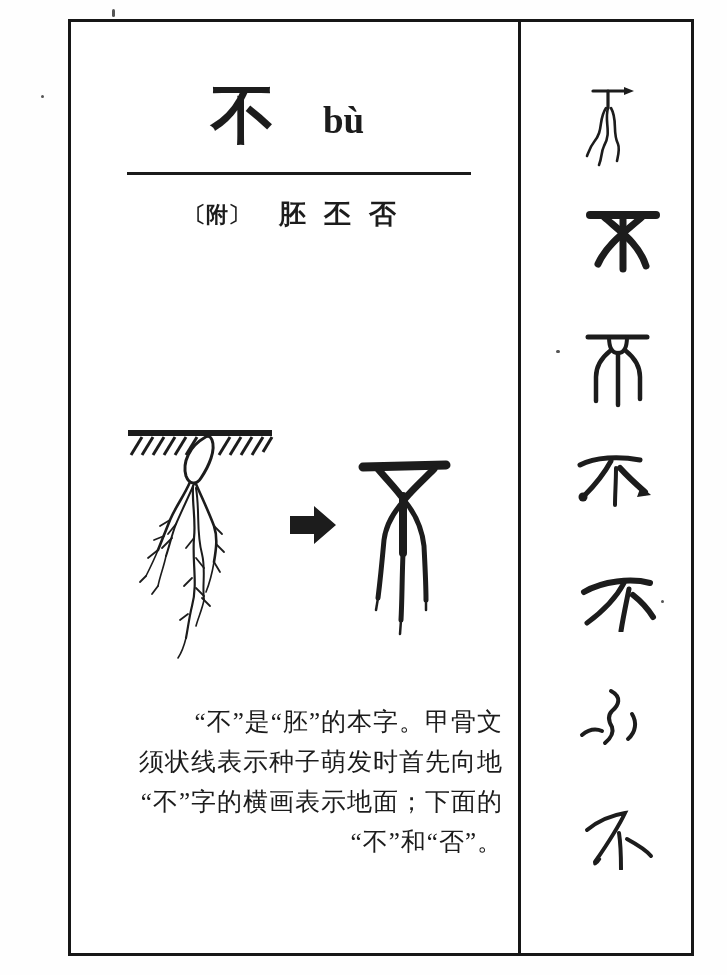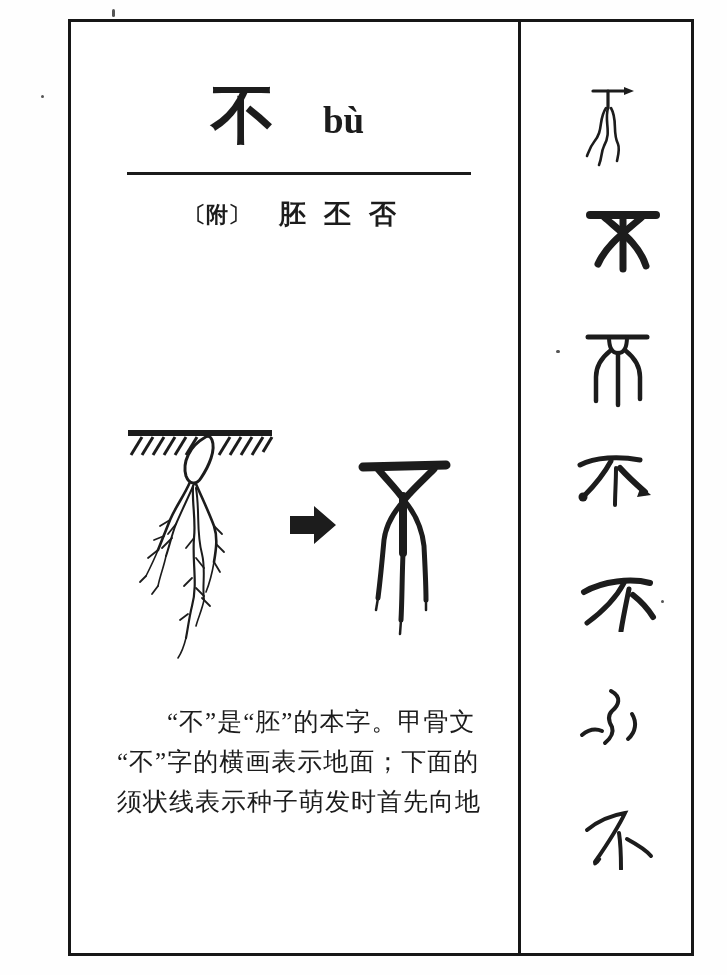--- a/index.html
+++ b/index.html
@@ -36,21 +36,21 @@
   .attached-label{font-size:22px;line-height:30px;margin-right:20px;font-weight:600;}
   .attached-char{font-size:27px;line-height:32px;font-weight:bold;margin:0 9px;}
   .illustration{position:absolute;left:0;top:400px;width:447px;height:260px;}
   .seed-svg{position:absolute;left:55px;top:6px;}
   .arrow-svg{position:absolute;left:219px;top:81px;}
   .oracle-large-svg{position:absolute;left:287px;top:36px;}
   .explanation{
     position:absolute;left:46px;top:680px;width:386px;
     font-size:25px;line-height:40px;letter-spacing:1px;font-weight:500;
   }
-  .exp-line{white-space:nowrap;}
+  .exp-line{white-space:nowrap;text-align:right;}
   .exp-line.indent{padding-left:50px;}
   .evolution-column{position:relative;flex:1;height:100%;}
   .glyph{position:absolute;}
   .speck{position:absolute;background:#555;border-radius:2px;}
   svg{display:block;}
   .ink-stroke{stroke:#1c1c1c;fill:none;}
   .ink-fill{fill:#1c1c1c;stroke:none;}
 </style>
 </head>
 <body>
@@ -137,22 +137,23 @@
             <path d="M68,142 L68,152" stroke-width="2.5"></path>
             <path d="M45,38 L45,95" stroke-width="8"></path>
             <path d="M45,95 C44,120 44,145 43,162" stroke-width="5"></path>
             <path d="M43,162 L42,176" stroke-width="2.5"></path>
           </g>
         </svg>
       </div>
 
       <div class="explanation">
         <div class="exp-line indent">“不”是“胚”的本字。甲骨文</div>
+        <div class="exp-line">须状线表示种子萌发时首先向地</div>
         <div class="exp-line">“不”字的横画表示地面；下面的</div>
-        <div class="exp-line">须状线表示种子萌发时首先向地</div>
+        <div class="exp-line">“不”和“否”。</div>
       </div>
     </div>
 
     <div class="evolution-column">
 
       <svg class="glyph" style="left:59px;top:58px;" width="62" height="92" viewBox="0 0 62 92">
         <g class="ink-stroke" stroke-linecap="round">
           <path d="M13,11 L45,11" stroke-width="3.2"></path>
           <path d="M28,11 L28,28" stroke-width="3.2"></path>
           <path d="M26,28 C18,40 24,50 14,62 C10,67 9,71 7,76" stroke-width="2.6"></path>

